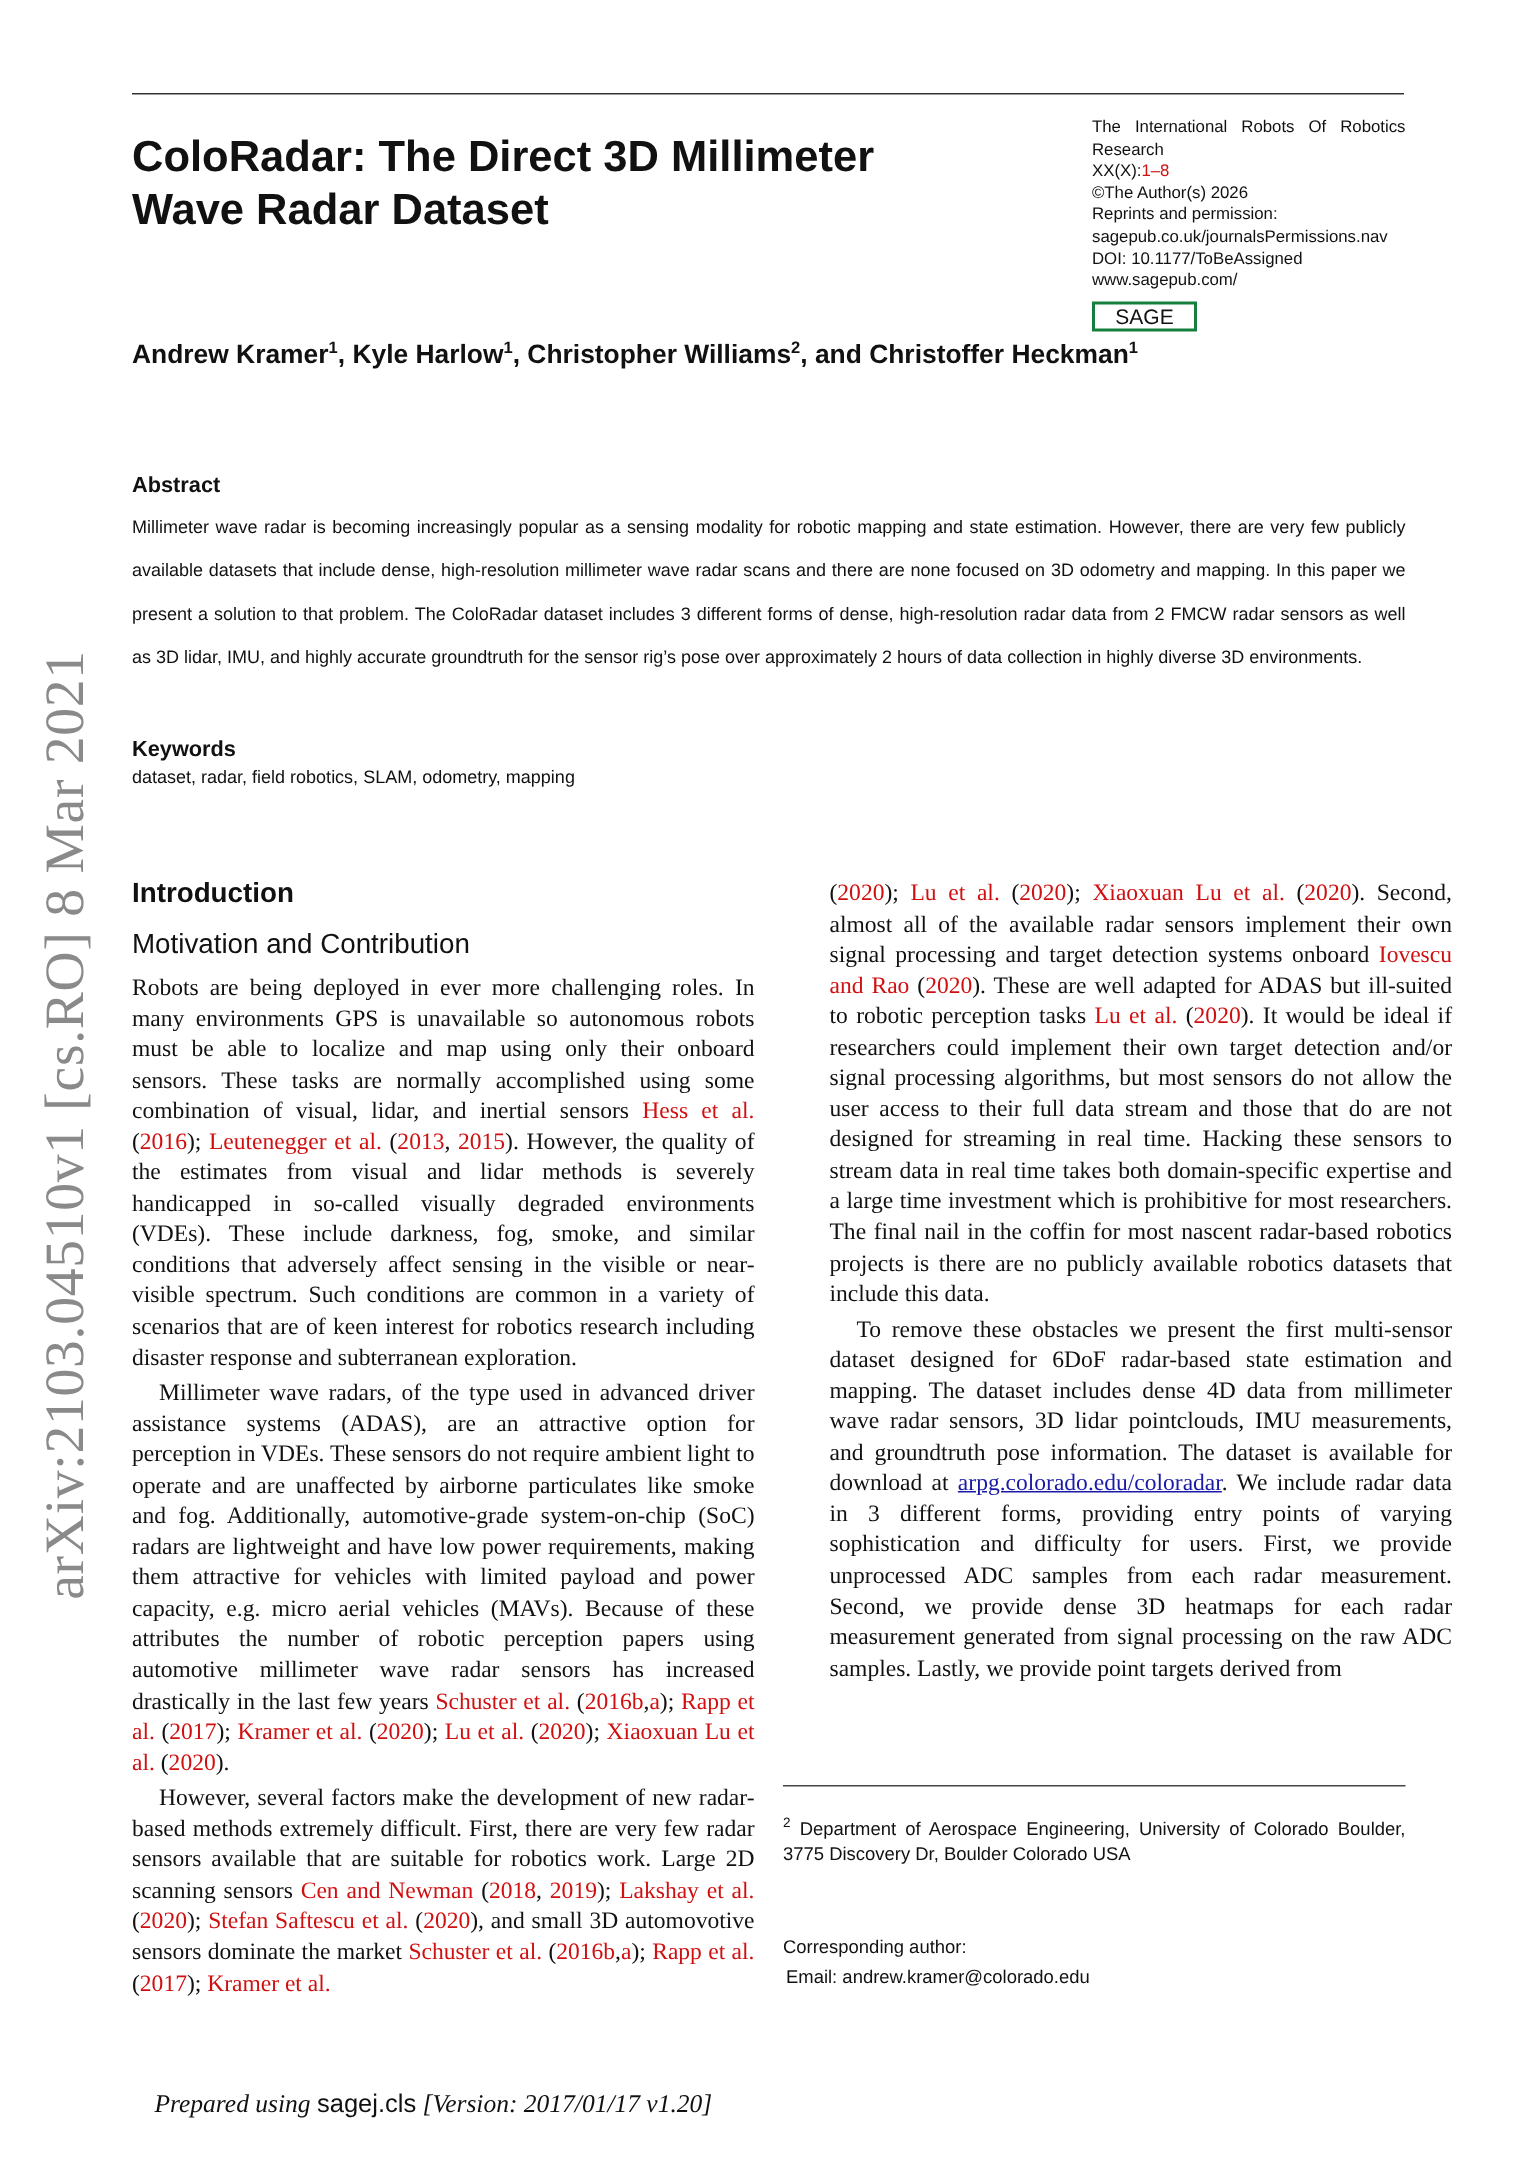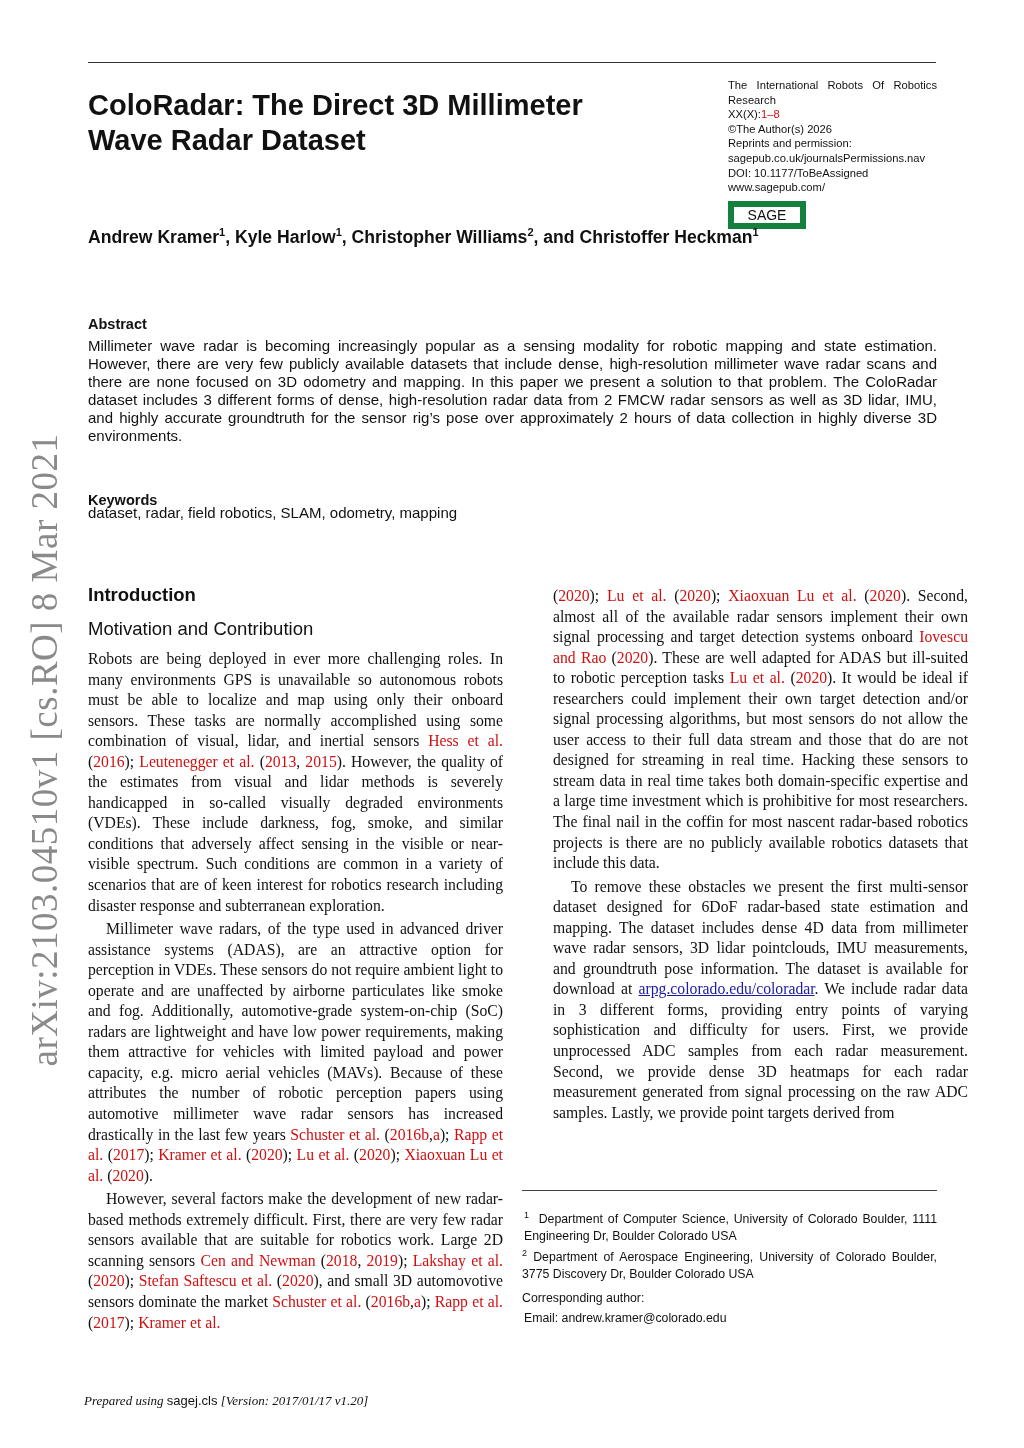--- a/index.html
+++ b/index.html
@@ -14,27 +14,27 @@
     transform: translate(-50%, -50%) rotate(-90deg);
     white-space: nowrap; font-size: 37px; color: #8a8a8a; letter-spacing: 0.5px;
   }
 
   #title { position: absolute; left: 88px; top: 88px; width: 560px; font-size: 29px; font-weight: bold; line-height: 35px; margin: 0; color: #111; }
 
   #journal-info { position: absolute; left: 728px; top: 78px; width: 209px; font-size: 11.2px; line-height: 14.6px; color: #111; }
   #journal-info .line { display: block; }
   #journal-info .j-title { text-align: justify; text-align-last: justify; display: block; }
   .red { color: #d01010; }
-  #sage-box { display: inline-block; margin-top: 6px; border: 6px solid #15803d; width: 66px; text-align: center; font-size: 14px; line-height: 16px; padding: 0; }
+  #sage-box { display: inline-block; margin-top: 6px; border: 2px solid #15803d; width: 66px; text-align: center; font-size: 14px; line-height: 16px; padding: 0; }
 
   #authors { position: absolute; left: 88px; top: 226px; font-size: 17.6px; font-weight: bold; color: #111; white-space: nowrap; }
   #authors sup { font-size: 11px; }
 
   .section-head { position: absolute; left: 88px; font-size: 14.5px; font-weight: bold; }
-  .para-sans { position: absolute; left: 88px; width: 849px; font-size: 15px; line-height: 18px; text-align: justify; }
+  .para-sans { position: absolute; left: 88px; width: 849px; font-size: 12px; line-height: 29px; text-align: justify; }
 
   #abstract-head { top: 316px; }
   #abstract-body { top: 337px; }
   #keywords-head { top: 492px; }
   #keywords-body { top: 504px; }
 
   .col { position: absolute; width: 415px; font-size: 15.7px; line-height: 20.55px; text-align: justify; }
   #col-left { left: 88px; top: 584px; }
   #col-right { left: 522px; top: 586px; margin-left: 31px; }
 
@@ -47,21 +47,21 @@
 
   #foot-rule { position: absolute; left: 522px; top: 1190px; width: 415px; border-top: 1px solid #444; }
   #affiliations { position: absolute; left: 522px; top: 1207px; width: 415px; font-size: 12.3px; line-height: 17px; text-align: justify; }
   #affiliations sup { font-size: 9px; }
   #affiliations .aff { display: block; }
   #affiliations .aff1 { padding-left: 2px; }
   #corr { position: absolute; left: 522px; top: 1290px; width: 415px; font-size: 12.3px; line-height: 17px; text-align: justify; }
   #corr .corr-head { font-weight: normal; display: block; }
   #corr .email { display: block; margin-top: 3px; padding-left: 2px; }
 
-  #prepared { position: absolute; left: 84px; top: 1393px; font-size: 13px; font-style: italic; color: #111; white-space: nowrap; }
+  #prepared { position: absolute; left: 103px; top: 1393px; font-size: 17px; font-style: italic; color: #111; white-space: nowrap; }
   #prepared .cls { font-style: normal; }
 </style>
 </head>
 <body>
 
 <div id="top-rule"></div>
 
 <div id="arxiv-stamp" class="serif">arXiv:2103.04510v1  [cs.RO]  8 Mar 2021</div>
 
 <h1 id="title" class="sans">ColoRadar: The Direct 3D Millimeter Wave Radar Dataset</h1>
@@ -96,21 +96,20 @@
   <p class="indent"><span>However, several factors make the development of new radar-based methods extremely difficult. First, there are very few radar sensors available that are suitable for robotics work. Large 2D scanning sensors </span><a class="cite">Cen and Newman</a><span> (</span><a class="cite">2018</a><span>, </span><a class="cite">2019</a><span>); </span><a class="cite">Lakshay et al.</a><span> (</span><a class="cite">2020</a><span>); </span><a class="cite">Stefan Saftescu et al.</a><span> (</span><a class="cite">2020</a><span>), and small 3D automovotive sensors dominate the market </span><a class="cite">Schuster et al.</a><span> (</span><a class="cite">2016b</a><span>,</span><a class="cite">a</a><span>); </span><a class="cite">Rapp et al.</a><span> (</span><a class="cite">2017</a><span>); </span><a class="cite">Kramer et al.</a><span id="col-break-marker"></span></p>
 </div>
 
 <div id="col-right" class="col serif">
   <p><span> (</span><a class="cite">2020</a><span>); </span><a class="cite">Lu et al.</a><span> (</span><a class="cite">2020</a><span>); </span><a class="cite">Xiaoxuan Lu et al.</a><span> (</span><a class="cite">2020</a><span>). Second, almost all of the available radar sensors implement their own signal processing and target detection systems onboard </span><a class="cite">Iovescu and Rao</a><span> (</span><a class="cite">2020</a><span>). These are well adapted for ADAS but ill-suited to robotic perception tasks </span><a class="cite">Lu et al.</a><span> (</span><a class="cite">2020</a><span>). It would be ideal if researchers could implement their own target detection and/or signal processing algorithms, but most sensors do not allow the user access to their full data stream and those that do are not designed for streaming in real time. Hacking these sensors to stream data in real time takes both domain-specific expertise and a large time investment which is prohibitive for most researchers. The final nail in the coffin for most nascent radar-based robotics projects is there are no publicly available robotics datasets that include this data.</span></p>
   <p class="indent"><span>To remove these obstacles we present the first multi-sensor dataset designed for 6DoF radar-based state estimation and mapping. The dataset includes dense 4D data from millimeter wave radar sensors, 3D lidar pointclouds, IMU measurements, and groundtruth pose information. The dataset is available for download at </span><a class="link">arpg.colorado.edu/coloradar</a><span>. We include radar data in 3 different forms, providing entry points of varying sophistication and difficulty for users. First, we provide unprocessed ADC samples from each radar measurement. Second, we provide dense 3D heatmaps for each radar measurement generated from signal processing on the raw ADC samples. Lastly, we provide point targets derived from</span></p>
 </div>
 
 <div id="foot-rule"></div>
 <div id="affiliations" class="sans">
-  <span class="aff aff1"><sup>1</sup>&nbsp;&nbsp;<span>Department of Computer Science, University of Colorado Boulder, 1111 Engineering Dr, Boulder Colorado USA</span></span>
   <span class="aff"><sup>2</sup>&nbsp;<span>Department of Aerospace Engineering, University of Colorado Boulder, 3775 Discovery Dr, Boulder Colorado USA</span></span>
 </div>
 <div id="corr" class="sans">
   <span class="corr-head">Corresponding author:</span>
   <span class="email">Email: andrew.kramer@colorado.edu</span>
 </div>
 
 <div id="prepared" class="serif"><span>Prepared using </span><span class="cls sans">sagej.cls</span><span> [Version: 2017/01/17 v1.20]</span></div>
 
 </body></html>

